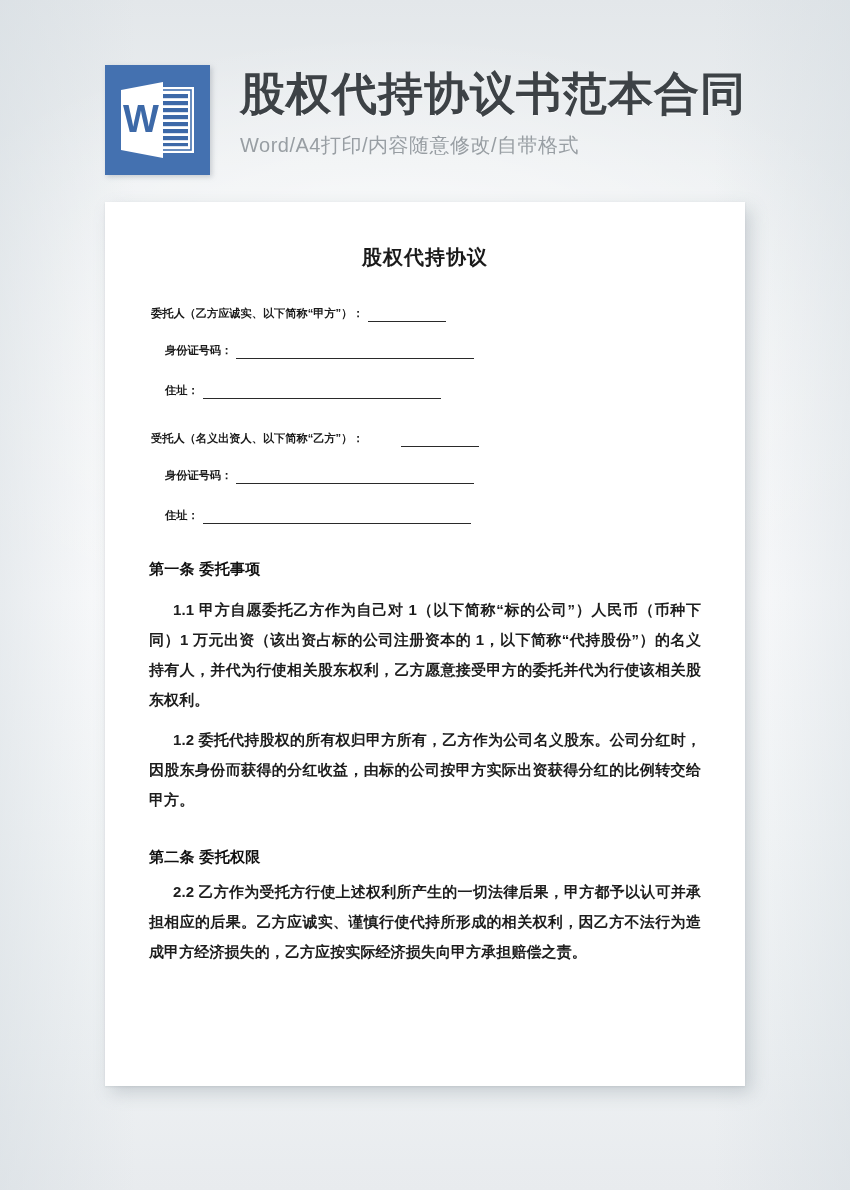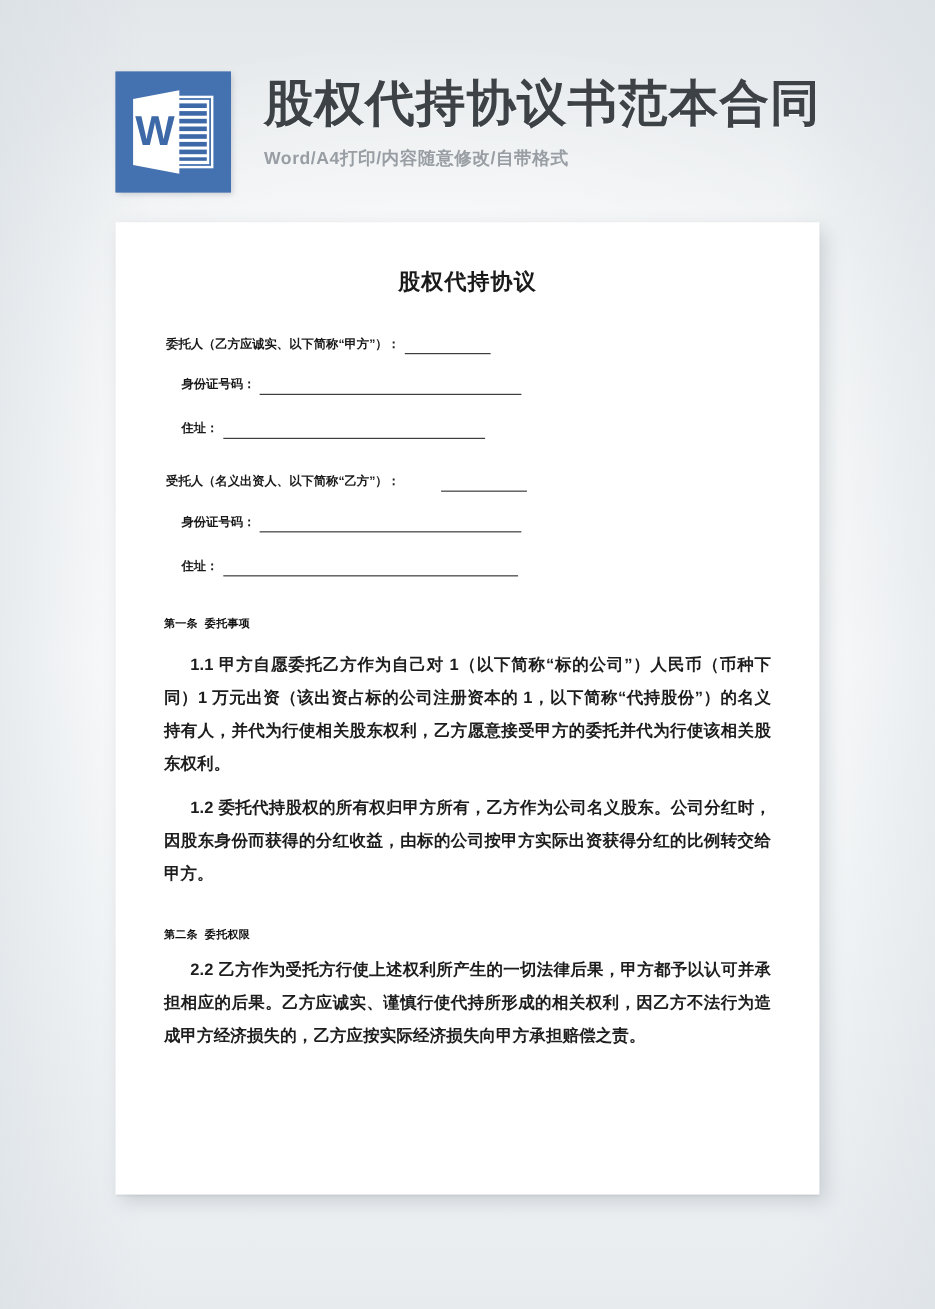--- a/index.html
+++ b/index.html
@@ -65,25 +65,25 @@
     font-size: 45px;
     line-height: 54px;
     letter-spacing: 1px;
     font-weight: 700;
     color: #3d4246;
     white-space: nowrap;
     text-shadow: 0 1px 0 rgba(255,255,255,0.6);
   }
   .header-sub {
     margin-top: 11px;
-    font-size: 16px;
+    font-size: 20px;
     line-height: 26px;
     letter-spacing: 0.5px;
     color: #989ea3;
-    font-weight: 700;
+    font-weight: 400;
     white-space: nowrap;
   }
 
   
   .page {
     position: absolute;
     left: 105px;
     top: 202px;
     width: 640px;
     height: 884px;
@@ -144,25 +144,24 @@
   }
 
   .r-p1 { margin-top: 34px; padding-left: 2px; }
   .r-p2 { margin-top: 19px; padding-left: 16px; }
   .r-p3 { margin-top: 22px; padding-left: 16px; }
   .r-p4 { margin-top: 30px; padding-left: 2px; gap: 33px; }
   .r-p5 { margin-top: 19px; padding-left: 16px; }
   .r-p6 { margin-top: 22px; padding-left: 16px; }
 
   .clause-head {
-    font-size: 10px;
+    font-size: 15px;
     font-weight: 700;
     color: #111111;
     letter-spacing: 0.3px;
-    font-family: Liberation Mono, monospace;
   }
   .h-c1 { margin-top: 36px; }
   .h-c2 { margin-top: 33px; }
 
   .body-par {
     font-size: 15px;
     line-height: 30px;
     font-weight: 700;
     color: #1d1d1d;
     text-align: justify;

